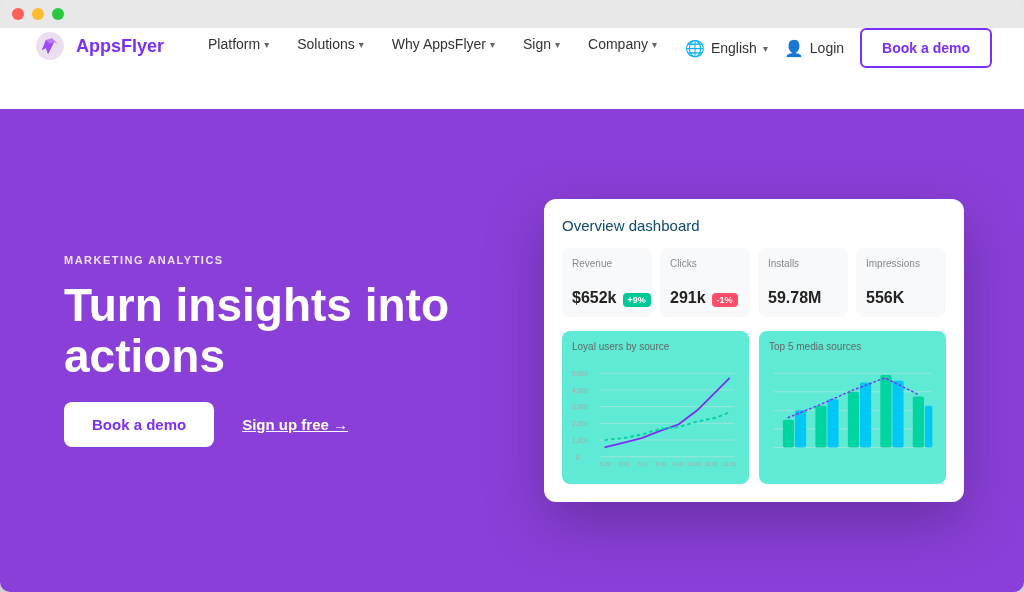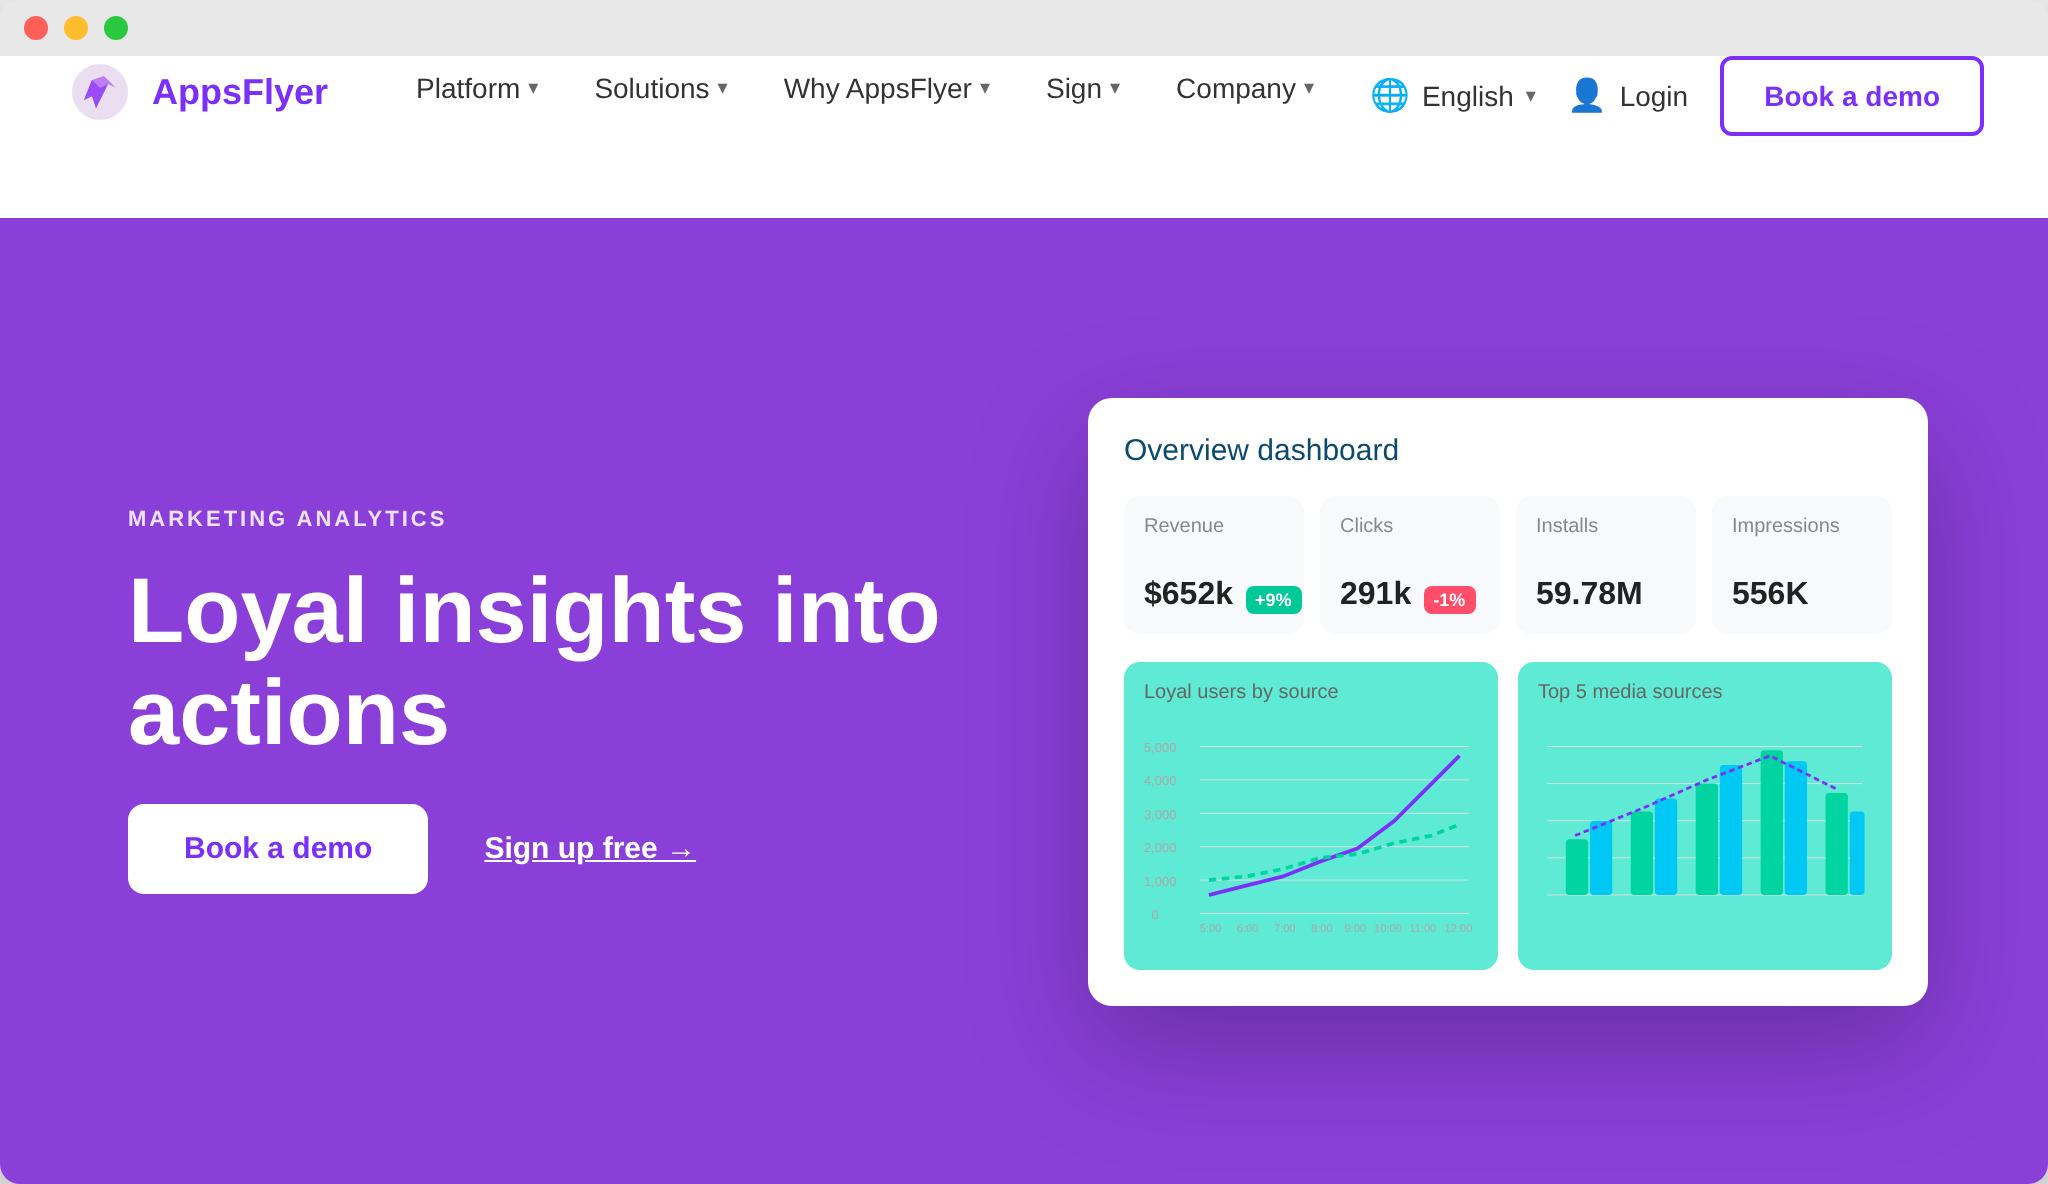--- a/index.html
+++ b/index.html
@@ -323,21 +323,21 @@
           <span class="user-icon">👤</span>
           <span>Login</span>
         </div>
         <button class="book-demo-btn">Book a demo</button>
       </div>
     </nav>
 
     <div class="hero">
       <div class="hero-left">
         <div class="hero-tag">Marketing Analytics</div>
-        <h1 class="hero-title">Loyal insights into actions</h1>
+        <h1 class="hero-title">Turn insights into actions</h1>
         <div class="hero-actions">
           <button class="hero-book-btn">Book a demo</button>
           <span class="hero-signup">Sign up free →</span>
         </div>
       </div>
 
       <div class="hero-right">
 
         <div class="dashboard-card">
           <div class="dashboard-title">Overview dashboard</div>

